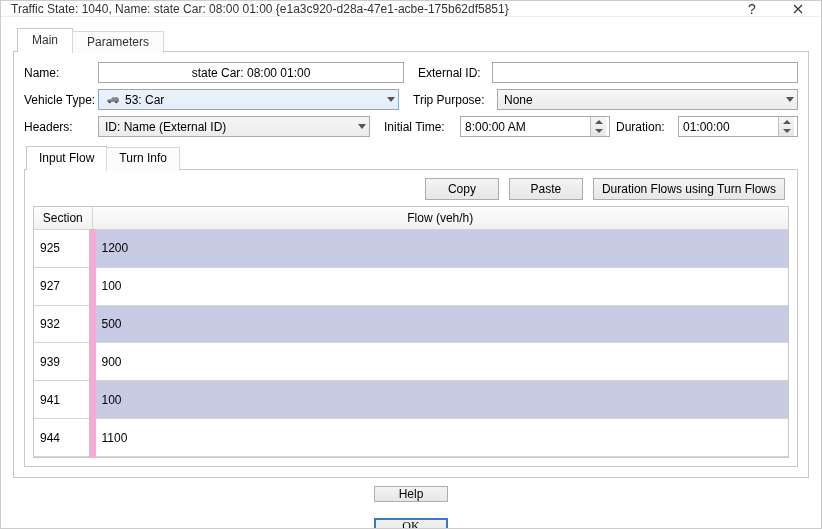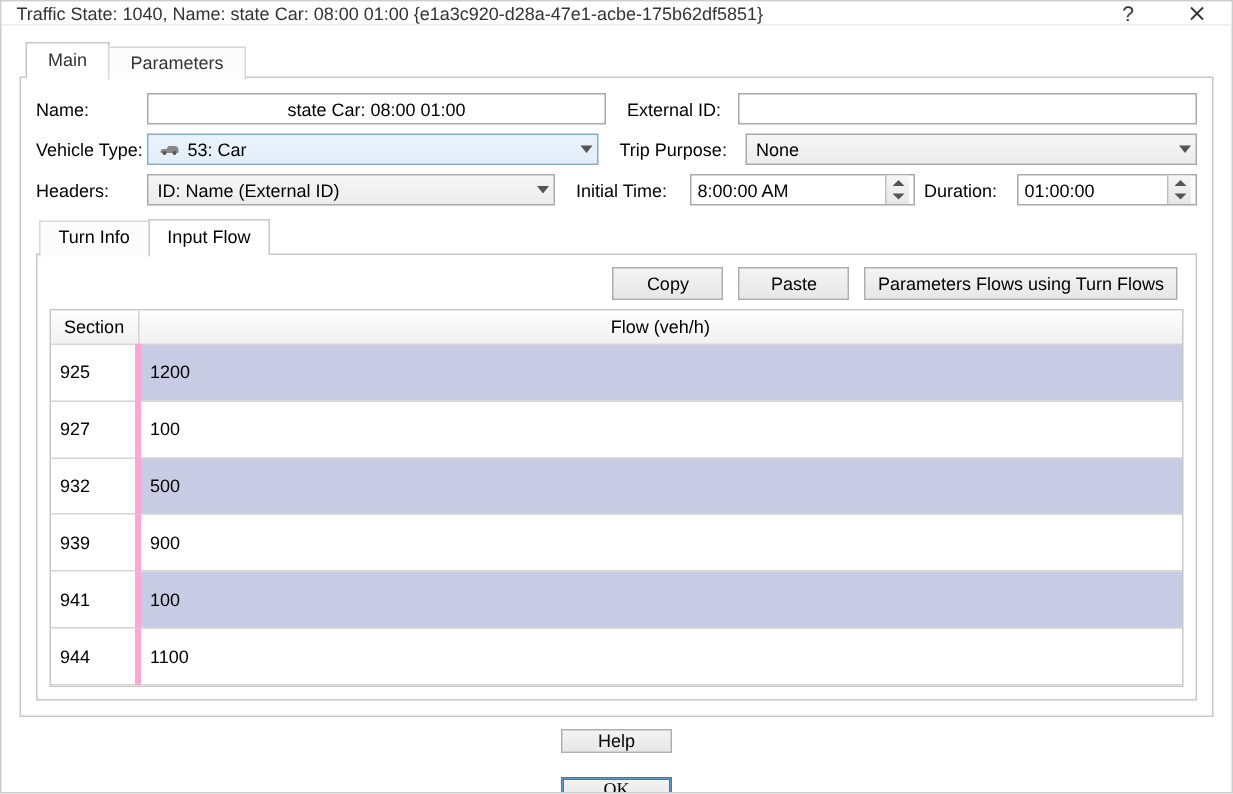--- a/index.html
+++ b/index.html
@@ -165,21 +165,21 @@
   table.grid th:last-child { border-right:none; }
   table.grid td {
     border: 1px solid #d4d4d4;
     border-left:none; border-right:none;
     padding: 0 6px;
     height: 28px;
   }
   table.grid tr.odd td.vcell { background:#c7cbe4; }
   table.grid td.scell { width:58px; background:#fff; }
   table.grid tr.odd td.scell { background:#fff; }
-  table.grid td.divider { border-right:4px solid #f9a8d4; }
+  table.grid td.divider { border-right:7px solid #f9a8d4; }
   .grid-blank { flex:1; background:#fff; }
 
   
   .footer {
     height: 42px;
     display:flex; align-items:center;
     padding: 0 12px;
     gap: 8px;
     flex-direction: column;
   }
@@ -259,28 +259,28 @@
               <span class="upt"></span>
             </span>
           <span class="spinbtn">
               <span class="dnt"></span>
             </span>
         </span>
       </div>
     </div>
 
     <div class="sub-tabs">
+      <div class="sub-tab">Input Flow</div>
       <div class="sub-tab inactive">Turn Info</div>
-      <div class="sub-tab">Input Flow</div>
     </div>
     <div class="sub-panel">
       <div class="action-row">
         <div class="btn">Copy</div>
         <div class="btn">Paste</div>
-        <div class="btn" style="min-width:auto">Parameters Flows using Turn Flows</div>
+        <div class="btn" style="min-width:auto">Duration Flows using Turn Flows</div>
       </div>
       <div class="grid-wrap">
         <table class="grid">
           <thead>
             <tr>
               <th style="width:58px">Section</th>
               <th>Flow (veh/h)</th>
             </tr>
           </thead>
           <tbody>

